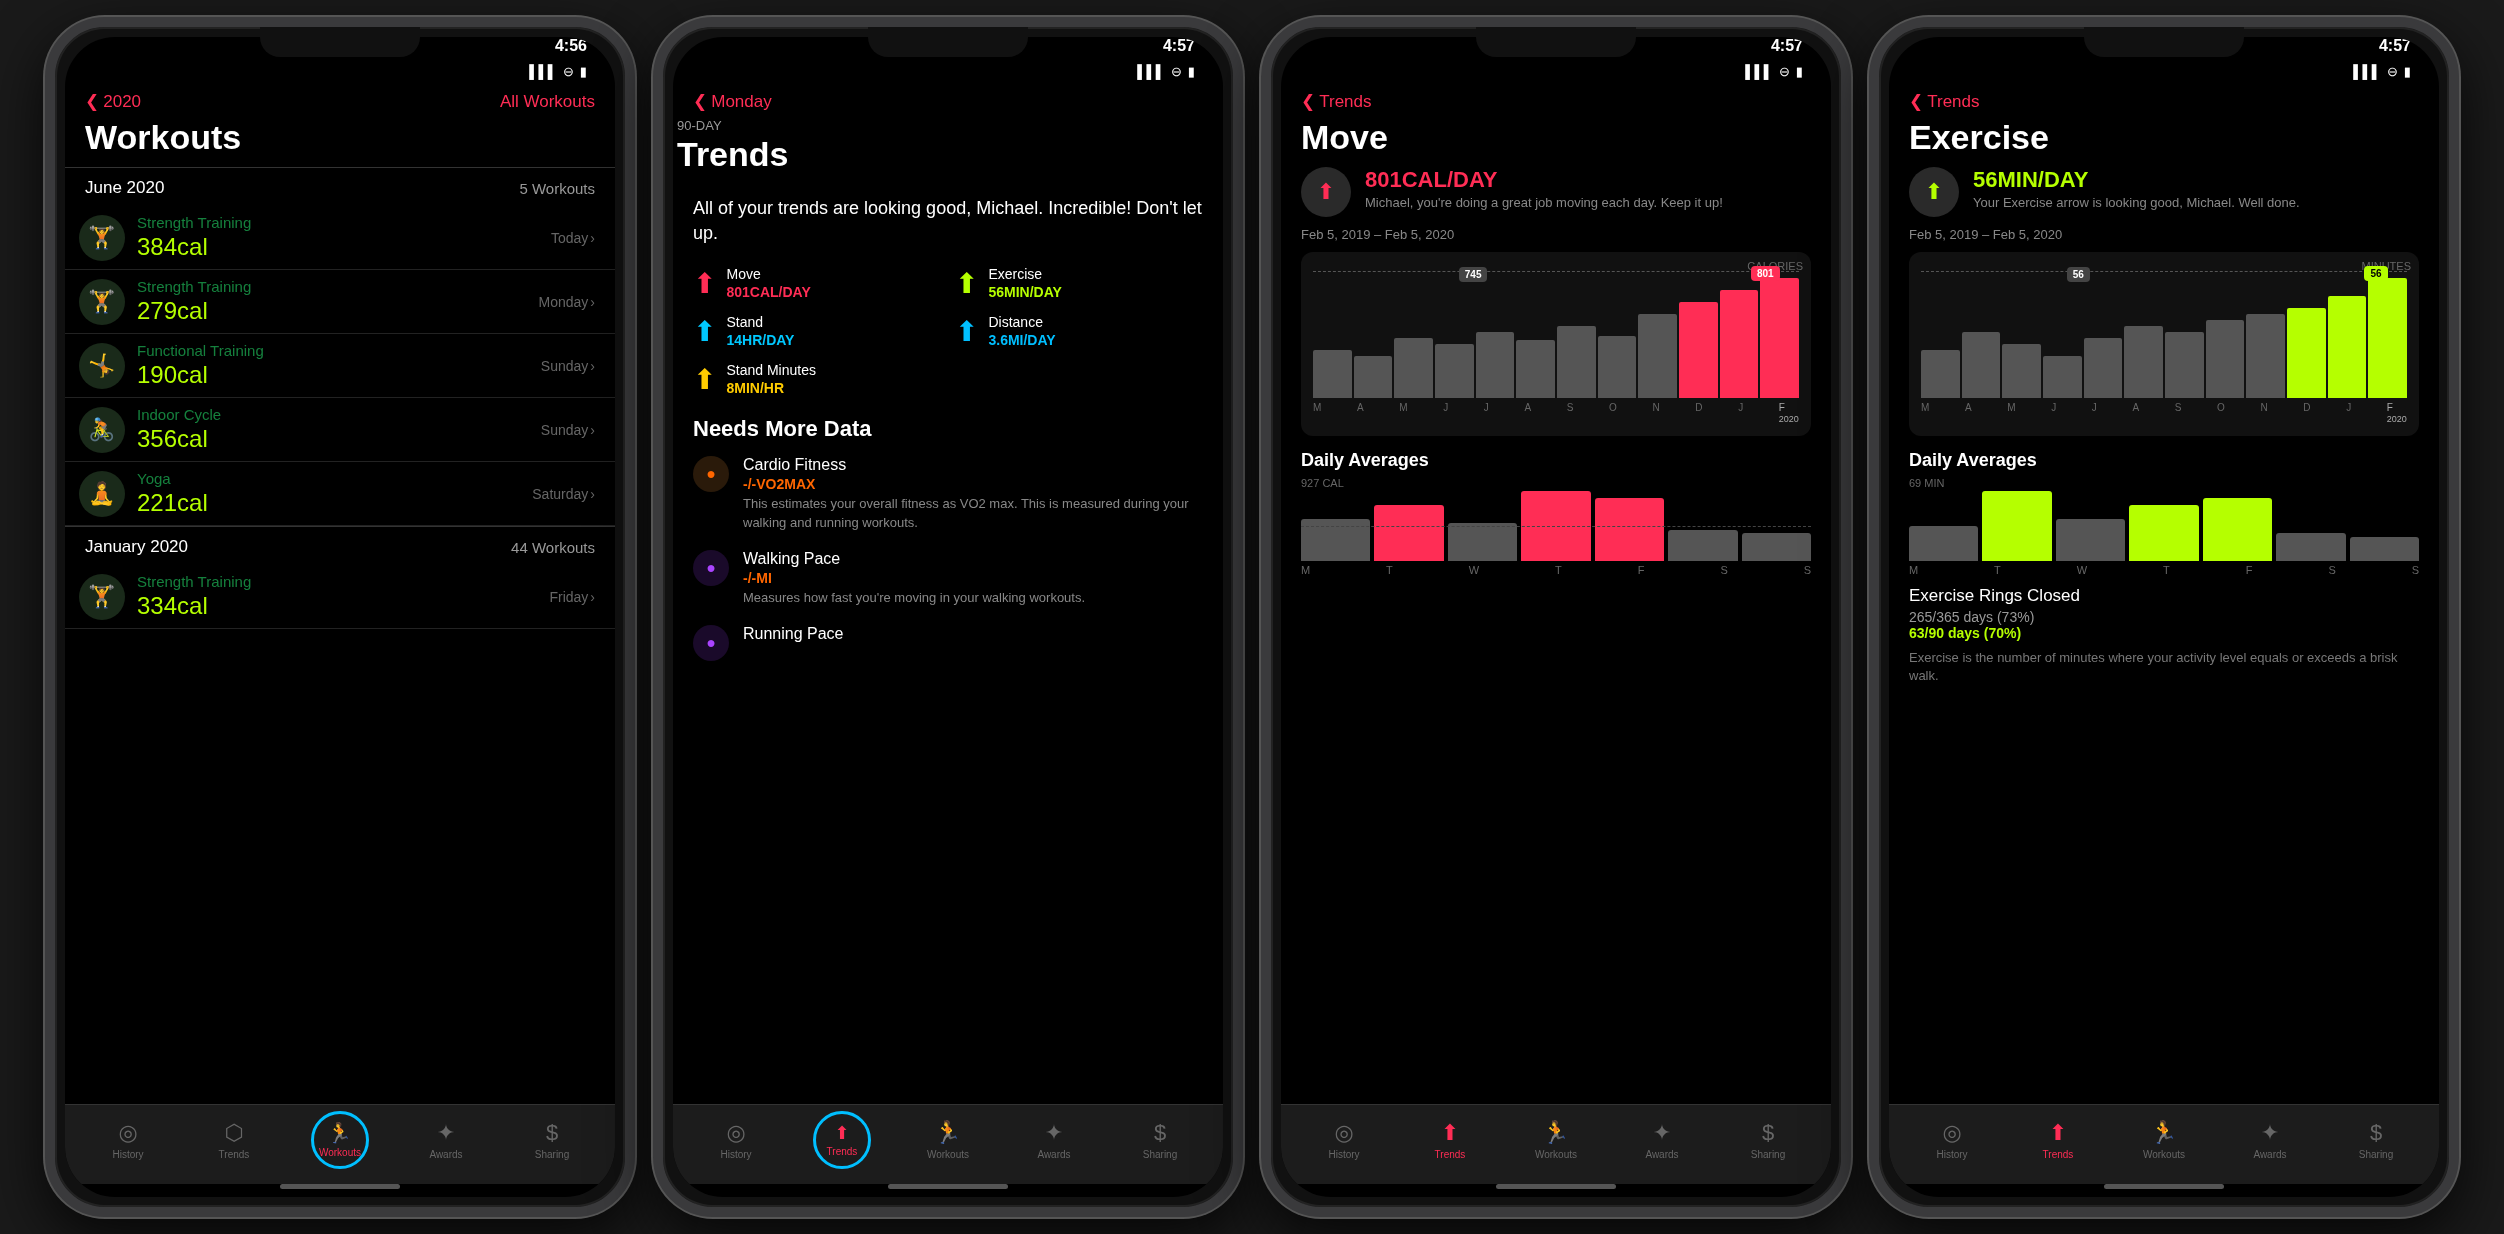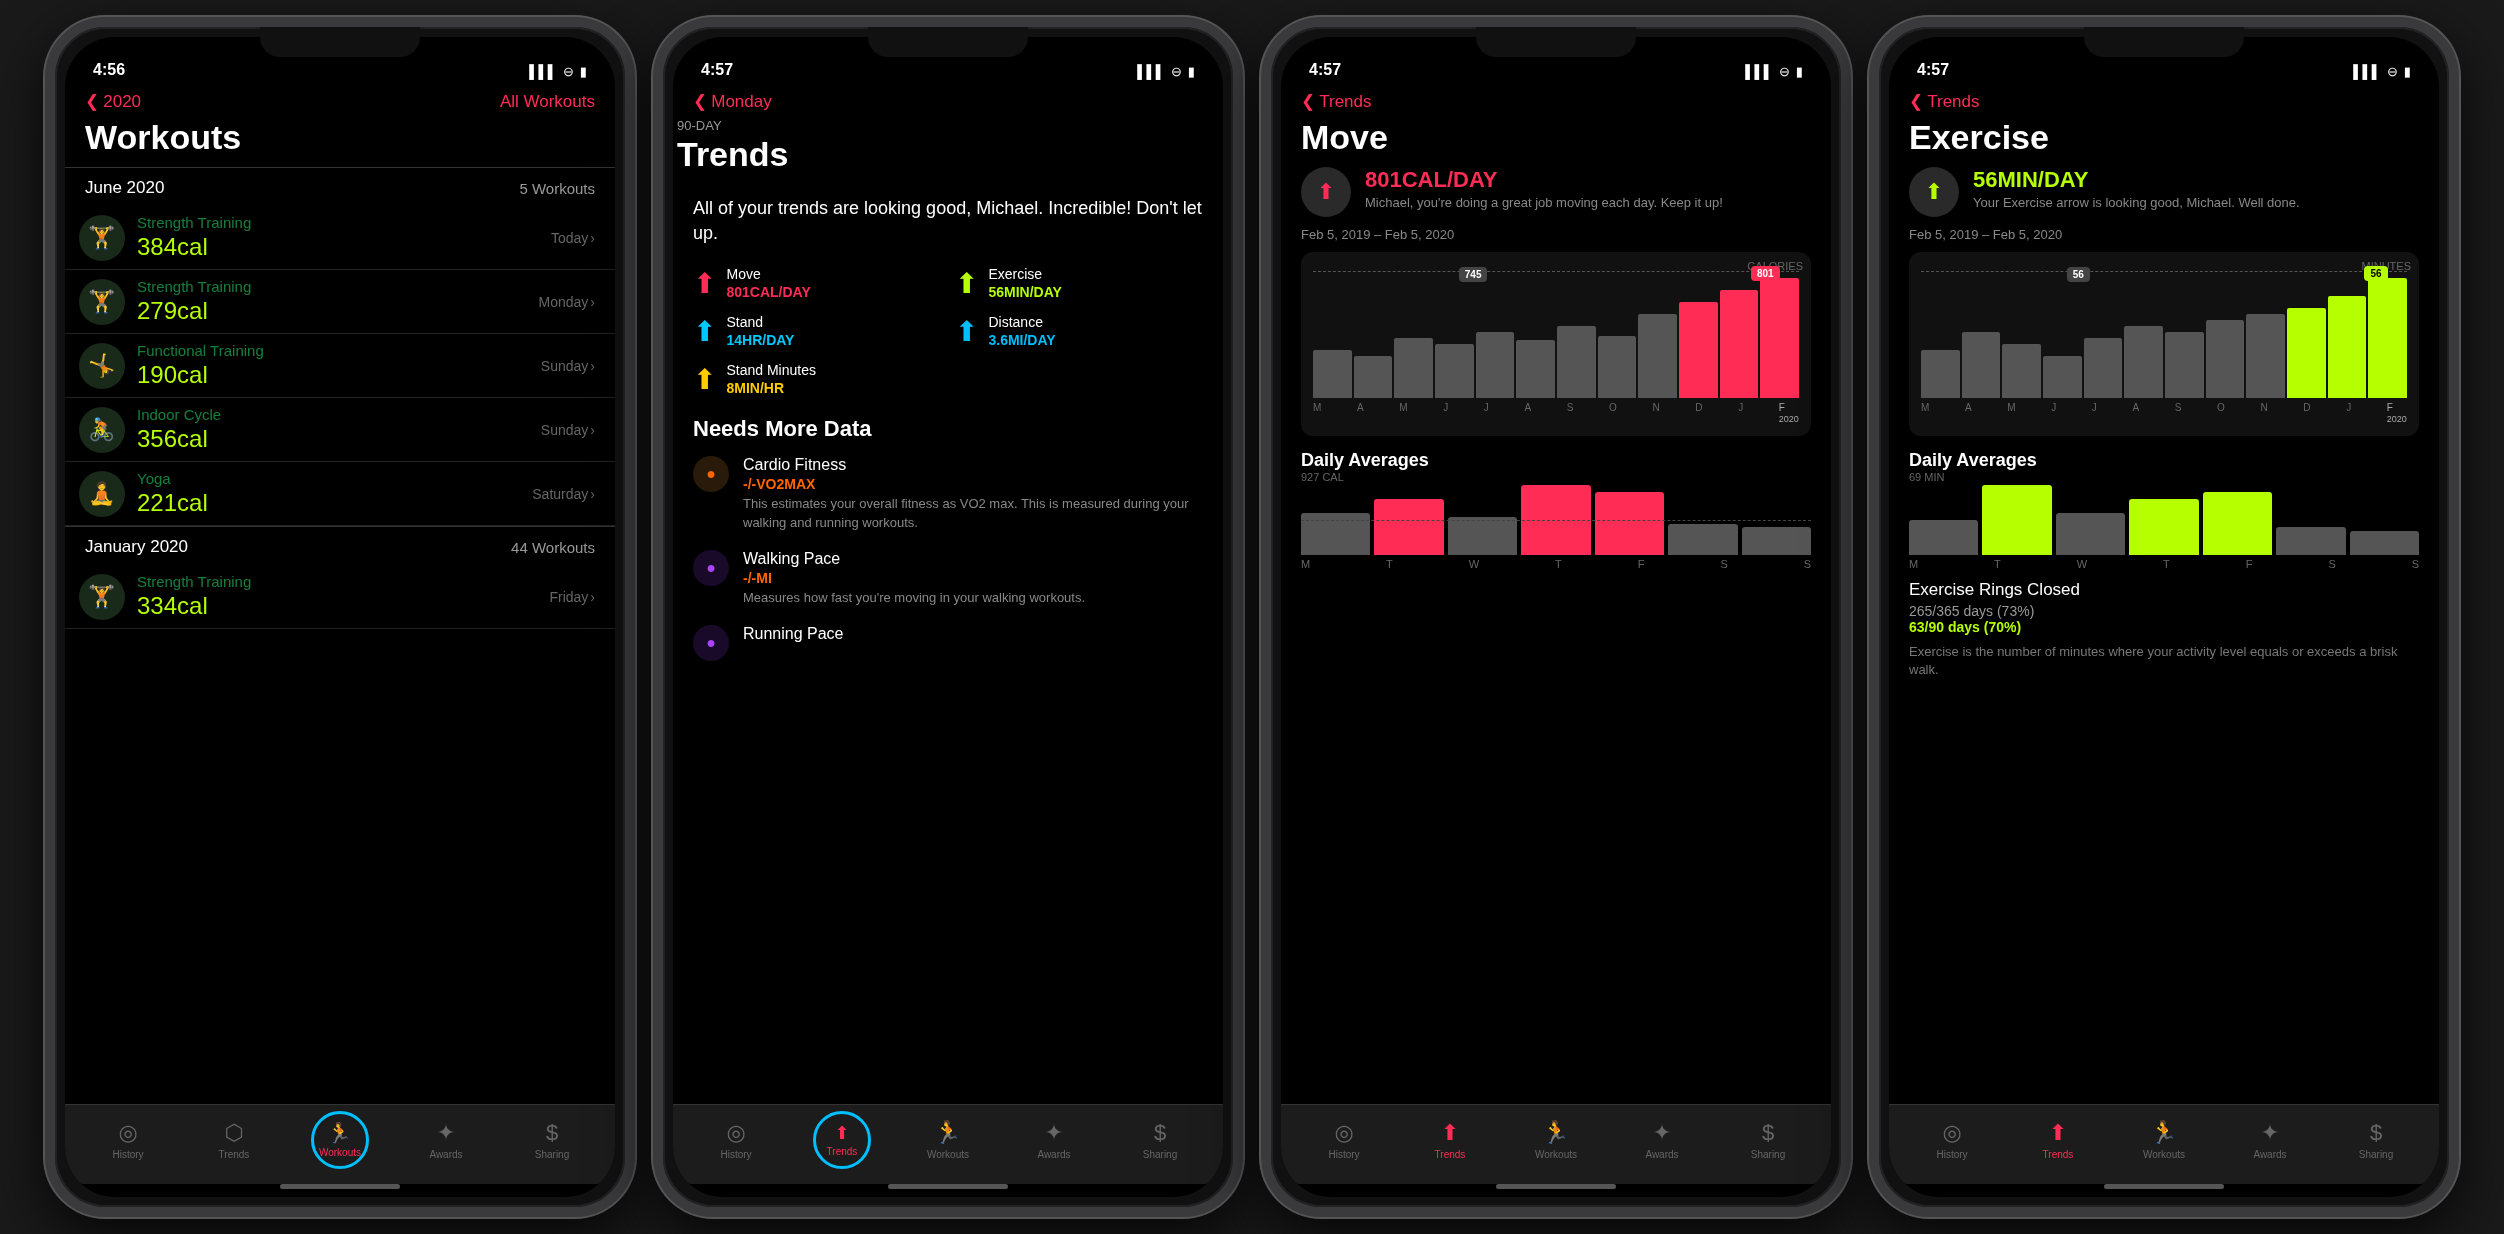--- a/index.html
+++ b/index.html
@@ -57,20 +57,21 @@
     
     .status-bar {
       height: 50px;
       display: flex;
       justify-content: space-between;
       align-items: flex-end;
       padding: 0 28px 8px;
       flex-shrink: 0;
       position: relative;
       z-index: 50;
+      flex-direction: column;
     }
 
     .status-time {
       font-size: 16px;
       font-weight: 600;
       color: #fff;
     }
 
     .status-icons {
       display: flex;
@@ -431,20 +432,21 @@
 
     
     .daily-avg-section {
       margin-bottom: 10px;
     }
 
     .daily-avg-title {
       font-size: 18px;
       font-weight: 600;
       color: #fff;
+      margin-bottom: 6px;
     }
 
     .daily-avg-chart {
       display: flex;
       align-items: flex-end;
       height: 70px;
       gap: 4px;
       position: relative;
     }
 

